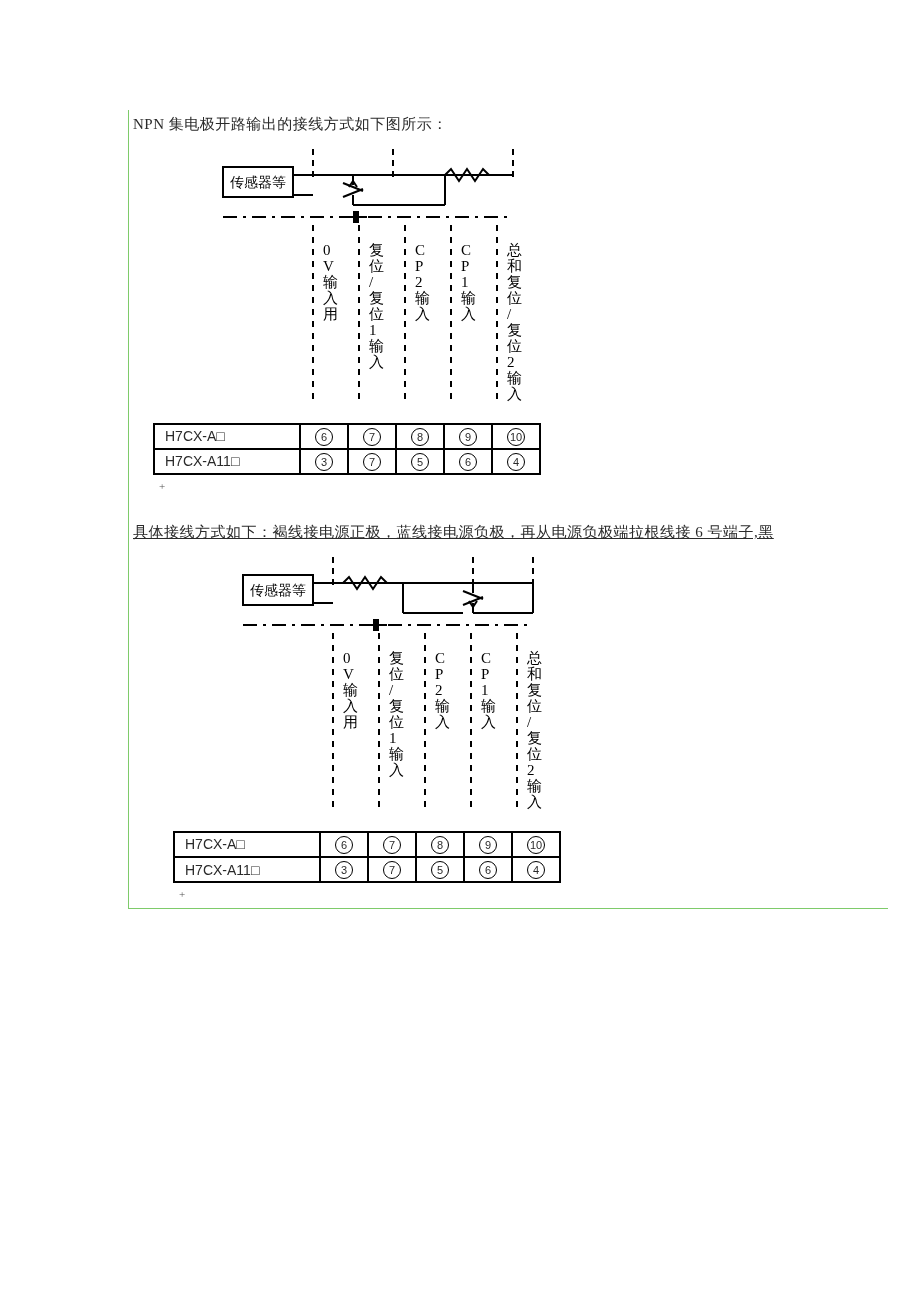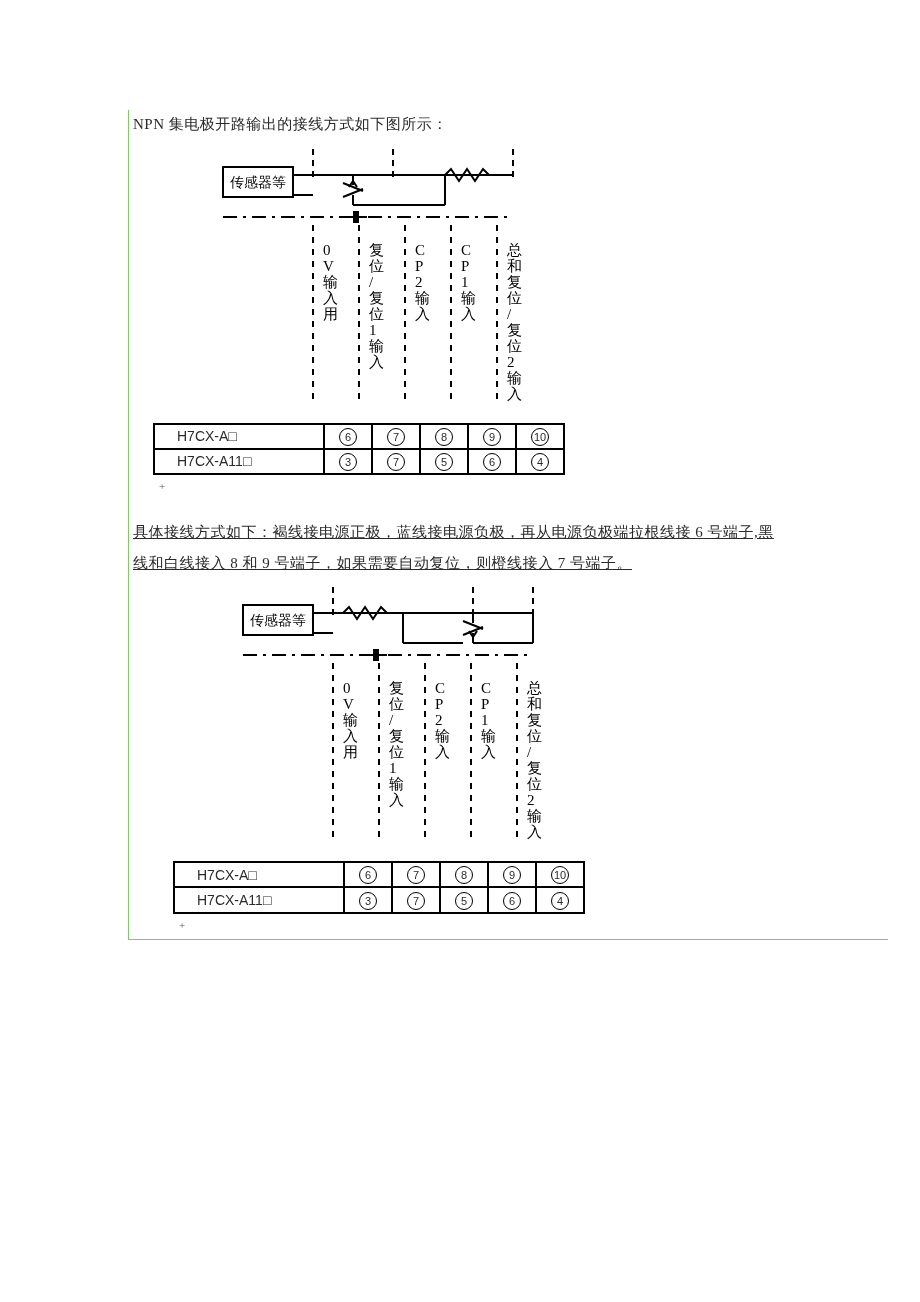--- a/index.html
+++ b/index.html
@@ -43,21 +43,21 @@
   .tbl td {
     border: 2px solid #000;
     padding: 2px 6px;
     text-align: center;
     height: 18px;
     line-height: 18px;
   }
   .tbl td.rowhdr {
     text-align: left;
     white-space: nowrap;
-    padding: 2px 22px;
+    padding: 2px 10px;
     font-weight: normal;
     width: 124px;
   }
   .tbl td.num { width: 34px; }
   .circ {
     display: inline-block;
     width: 16px; height: 16px;
     border: 1.5px solid #000;
     border-radius: 50%;
     line-height: 16px;
@@ -156,21 +156,20 @@
           <td class="num"><span class="circ">6</span></td>
           <td class="num"><span class="circ">4</span></td>
         </tr>
       </tbody>
         </table>
       <span class="plus-cell">+</span>
     </div>
 
     <div class="mid-text">
       <p class="para">具体接线方式如下：褐线接电源正极，蓝线接电源负极，再从电源负极端拉根线接 6 号端子,黑</p>
-      <p class="para">线和白线接入 8 和 9 号端子，如果需要自动复位，则橙线接入 7 号端子。</p>
     </div>
 
     <div class="diag-wrap" style="margin-left:40px;">
       <svg width="400" height="280" viewBox="0 0 400 280">
         <g stroke="#000" stroke-width="2" stroke-dasharray="6 5" fill="none">
           <line x1="160" y1="4" x2="160" y2="36"></line>
           <line x1="300" y1="4" x2="300" y2="36"></line>
           <line x1="360" y1="4" x2="360" y2="36"></line>
         </g>
         <rect x="70" y="22" width="70" height="30" fill="none" stroke="#000" stroke-width="2"></rect>

